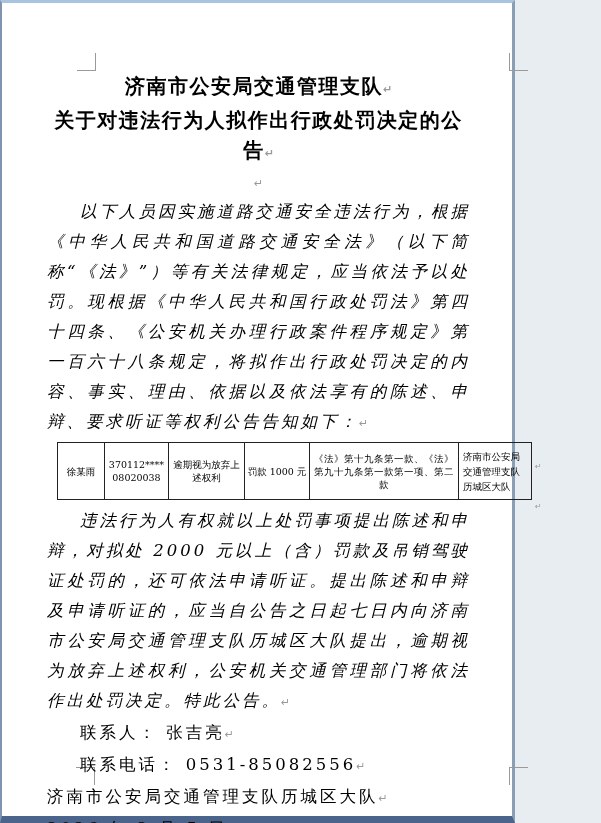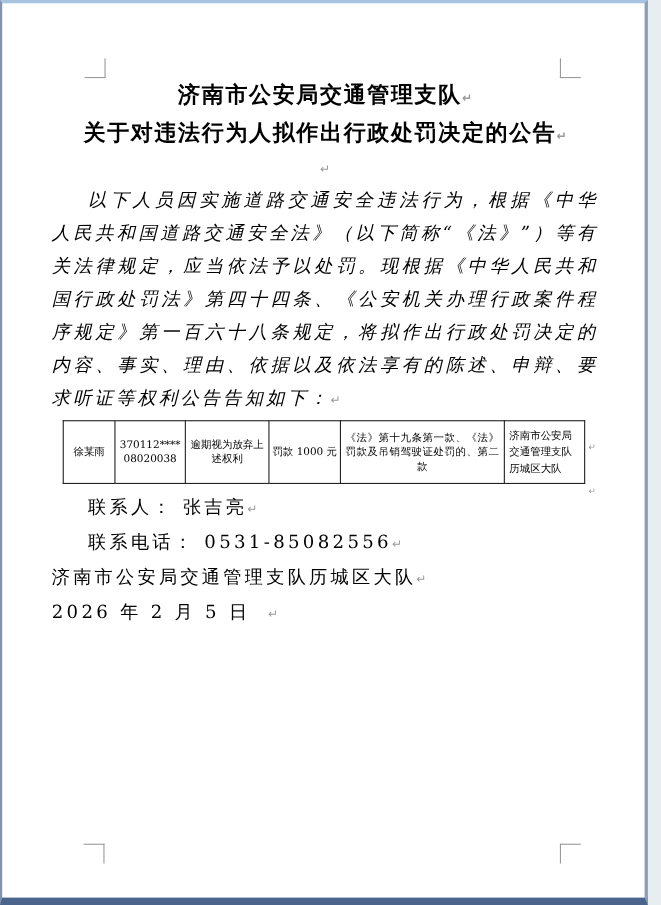--- a/index.html
+++ b/index.html
@@ -4,21 +4,21 @@
 <style>
   html, body { margin: 0; padding: 0; }
   body {
     width: 601px; height: 823px;
     background: #e8edf2;
     font-family: "DejaVu Serif", "Liberation Serif", serif;
     overflow: hidden;
   }
   .page {
     position: relative;
-    width: 589px; height: 823px;
+    width: 515px; height: 823px;
     box-sizing: border-box;
     background: #ffffff;
     border-top: 3px solid #a9c4e1;
     border-left: 2px solid #8095ad;
     border-right: 3px solid #8b9fb4;
     border-bottom: 7px solid #4a648b;
     color: #000;
   }
   
   .cmark { position: absolute; width: 18px; height: 17px; }
@@ -108,29 +108,30 @@
           <col style="width:65px">
             <col style="width:149px">
             <col style="width:73px">
         </colgroup>
         <tbody>
         <tr>
           <td>徐某雨</td>
           <td>370112****08020038</td>
           <td>逾期视为放弃上述权利</td>
           <td>罚款 1000 元</td>
-          <td class="basis">《法》第十九条第一款、《法》罚款及吊销驾驶证处罚的、第二款</td>
+          <td class="basis">《法》第十九条第一款、《法》第九十九条第一款第一项、第二款</td>
           <td class="agency">济南市公安局交通管理支队历城区大队</td>
         </tr>
       </tbody>
         </table>
       <span class="rowmark-1 pmark">↵</span>
       <span class="rowmark-2 pmark">↵</span>
     </div>
 
+    <p class="para"><span>违法行为人有权就以上处罚事项提出陈述和申辩，对拟处 2000 元以上（含）罚款及吊销驾驶证处罚的，还可依法申请听证。提出陈述和申辩及申请听证的，应当自公告之日起七日内向济南市公安局交通管理支队历城区大队提出，逾期视为放弃上述权利，公安机关交通管理部门将依法作出处罚决定。特此公告。</span><span class="pmark">↵</span></p>
 
     <div class="contact-line"><span>联系人：</span><span>&nbsp;</span><span>张吉亮</span><span class="pmark">↵</span></div>
 
     <div class="contact-line"><span>联系电话：</span><span>&nbsp;</span><span>0531-85082556</span><span class="pmark">↵</span></div>
 
     <div class="sig-line"><span>济南市公安局交通管理支队历城区大队</span><span class="pmark">↵</span></div>
 
     <div class="date-line"><span>2026 年 2 月 5 日</span><span class="pmark">↵</span></div>
 
   </div>

